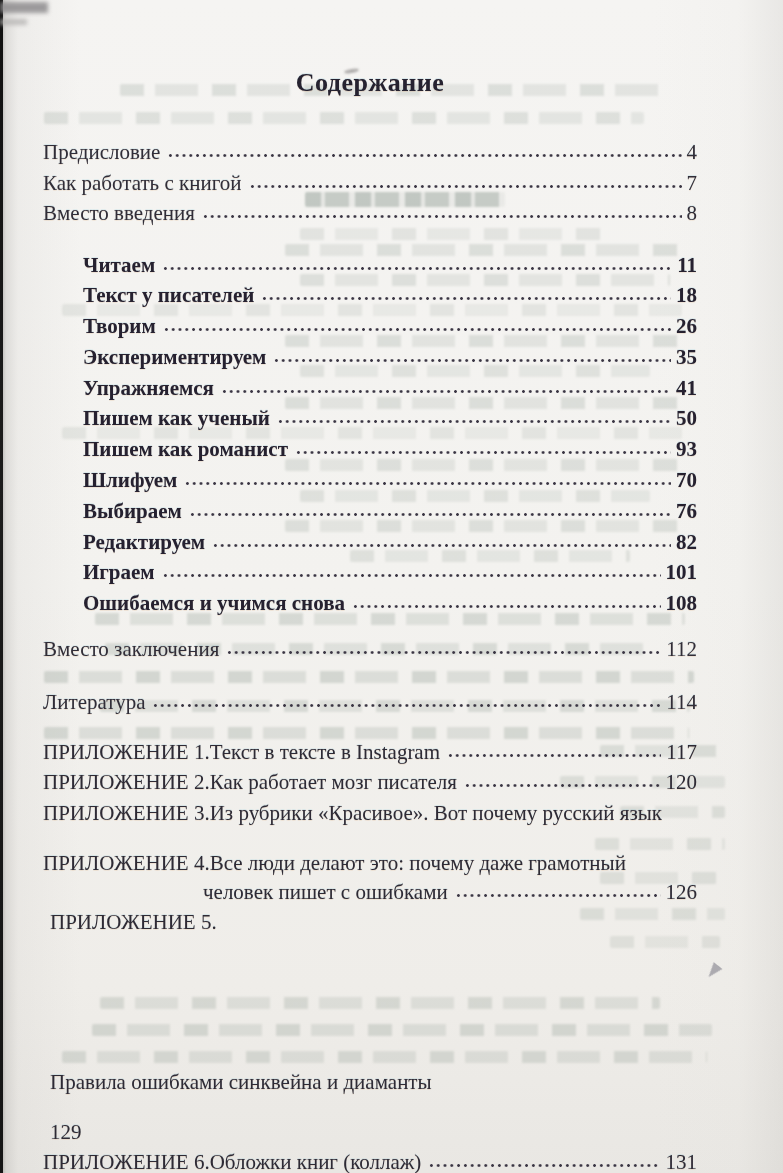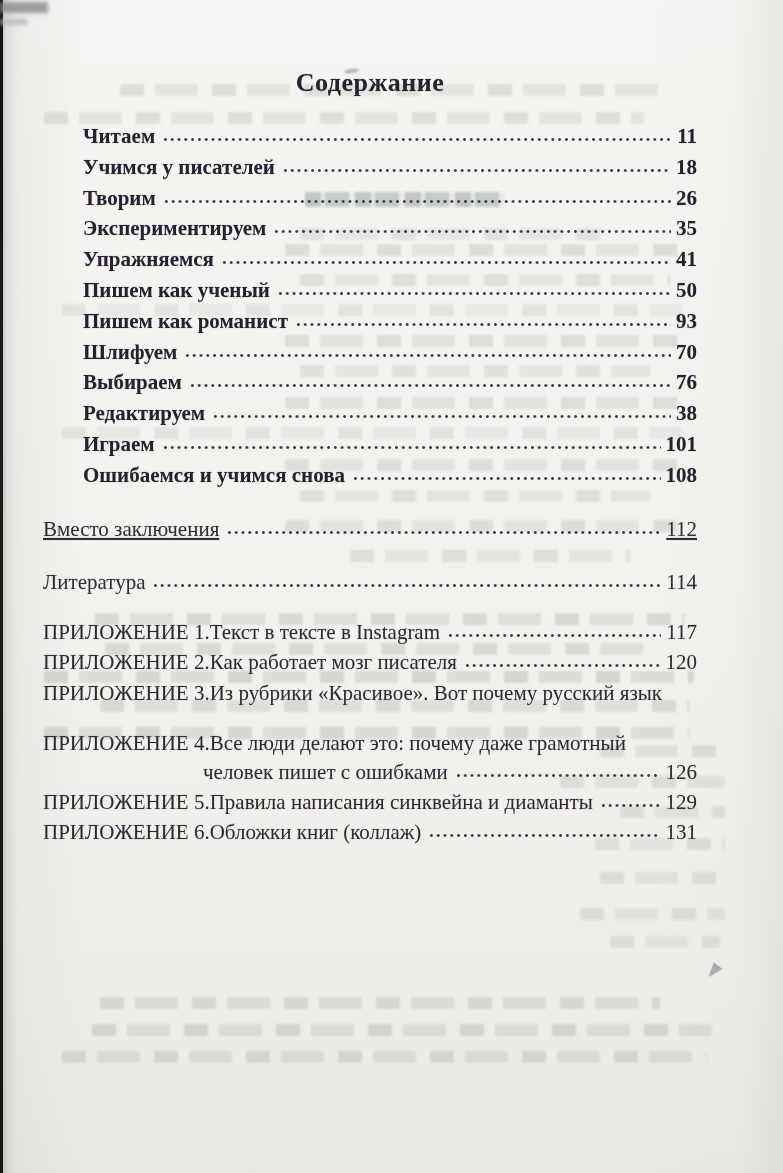--- a/index.html
+++ b/index.html
@@ -37,28 +37,28 @@
     text-shadow:0 1px 0 rgba(205,120,40,0.12), 0 -1px 0 rgba(50,165,200,0.12);}
   .label{white-space:nowrap;}
   .leader{flex:1 1 auto;height:1em;margin:0 5px 0 7px;
     background-image:radial-gradient(circle,#3b3644 1.15px, rgba(59,54,68,0) 1.6px);
     background-size:6.8px 5px;background-position:left bottom 1px;background-repeat:repeat-x;}
   .num{white-space:nowrap;}
   .front-list{margin-top:37px;}
   .r-front{line-height:30.5px;color:#312d38;}
   .chapter-list{margin-top:21px;}
   .r-chapter{line-height:30.8px;font-weight:bold;padding-left:40px;color:#262130;}
-  .r-back1{line-height:29px;margin-top:24px;color:#312d38;text-decoration:underline;}
+  .r-back1{line-height:29px;margin-top:16px;color:#312d38;}
   .r-back2{line-height:29px;margin-top:24px;color:#312d38;text-align:center;}
   .apps{margin-top:21px;}
   .r-app{line-height:29px;color:#2e2a35;}
   .app-entry-2{margin-top:1px;}
   .app-entry-3{margin-top:2px;}
   .app-entry-4{margin-top:21px;}
-  .app-entry-5{margin-top:3px;}
+  .app-entry-5{margin-top:3px;flex-direction:column;}
   .app-entry-6{margin-top:1px;text-align:right;}
   .app-label{flex:0 0 160px;white-space:nowrap;}
   .app-line2{line-height:25px;}
 </style>
 </head>
 <body>
 
 <div class="scan">
 
   <div class="ghost" style="left:120px;top:84px;width:540px;opacity:.40"></div>
@@ -95,29 +95,46 @@
   <div class="edge-strip"></div>
   <div class="smudge1"></div>
   <div class="smudge2"></div>
   <div class="tick-mark"></div>
   <div class="arrow-artifact"></div>
 
   <div class="content">
 
     <div class="title">Содержание</div>
 
+    <div class="front-list">
+      <div class="row r-front">
+        <span class="label">Предисловие</span>
+        <span class="leader"></span>
+        <span class="num">4</span>
+      </div>
+      <div class="row r-front">
+        <span class="label">Как работать с книгой</span>
+        <span class="leader"></span>
+        <span class="num">7</span>
+      </div>
+      <div class="row r-front">
+        <span class="label">Вместо введения</span>
+        <span class="leader"></span>
+        <span class="num">8</span>
+      </div>
+    </div>
 
     <div class="chapter-list">
       <div class="row r-chapter">
         <span class="label">Читаем</span>
         <span class="leader"></span>
         <span class="num">11</span>
       </div>
       <div class="row r-chapter">
-        <span class="label">Учимся у писателей</span>
+        <span class="label">Текст у писателей</span>
         <span class="leader"></span>
         <span class="num">18</span>
       </div>
       <div class="row r-chapter">
         <span class="label">Творим</span>
         <span class="leader"></span>
         <span class="num">26</span>
       </div>
       <div class="row r-chapter">
         <span class="label">Экспериментируем</span>
@@ -145,21 +162,21 @@
         <span class="num">70</span>
       </div>
       <div class="row r-chapter">
         <span class="label">Выбираем</span>
         <span class="leader"></span>
         <span class="num">76</span>
       </div>
       <div class="row r-chapter">
         <span class="label">Редактируем</span>
         <span class="leader"></span>
-        <span class="num">38</span>
+        <span class="num">82</span>
       </div>
       <div class="row r-chapter">
         <span class="label">Играем</span>
         <span class="leader"></span>
         <span class="num">101</span>
       </div>
       <div class="row r-chapter">
         <span class="label">Ошибаемся и учимся снова</span>
         <span class="leader"></span>
         <span class="num">108</span>
@@ -208,21 +225,21 @@
         <div class="row r-app app-line2">
           <span class="app-label"></span>
           <span class="label">человек пишет с ошибками</span>
           <span class="leader"></span>
           <span class="num">126</span>
         </div>
       </div>
 
       <div class="row r-app app-entry-5">
         <span class="app-label">ПРИЛОЖЕНИЕ 5.</span>
-        <span class="label">Правила написания синквейна и диаманты</span>
+        <span class="label">Правила ошибками синквейна и диаманты</span>
         <span class="leader"></span>
         <span class="num">129</span>
       </div>
 
       <div class="row r-app app-entry-6">
         <span class="app-label">ПРИЛОЖЕНИЕ 6.</span>
         <span class="label">Обложки книг (коллаж)</span>
         <span class="leader"></span>
         <span class="num">131</span>
       </div>

